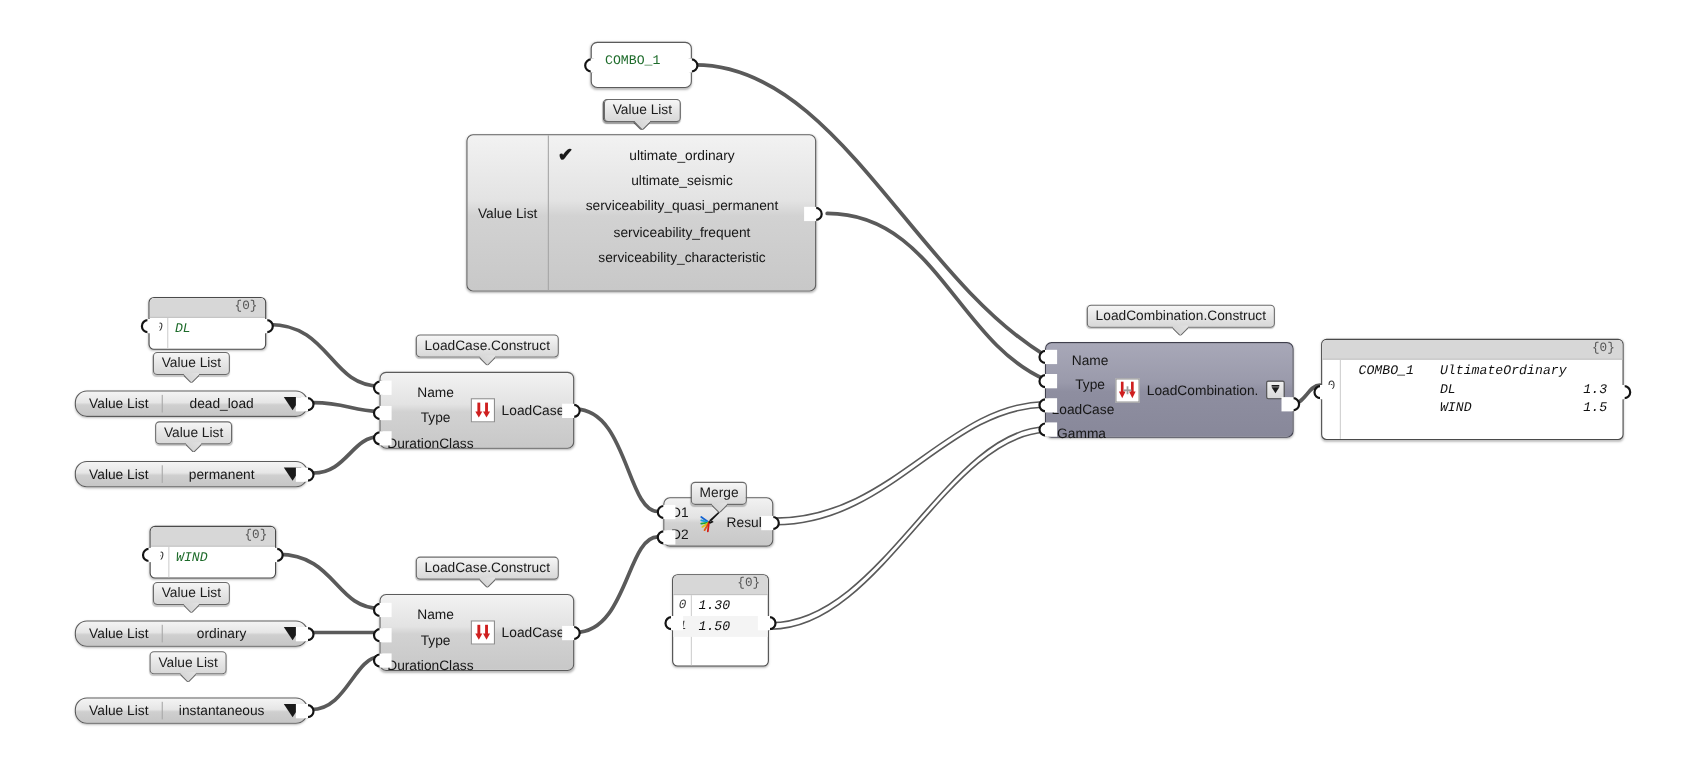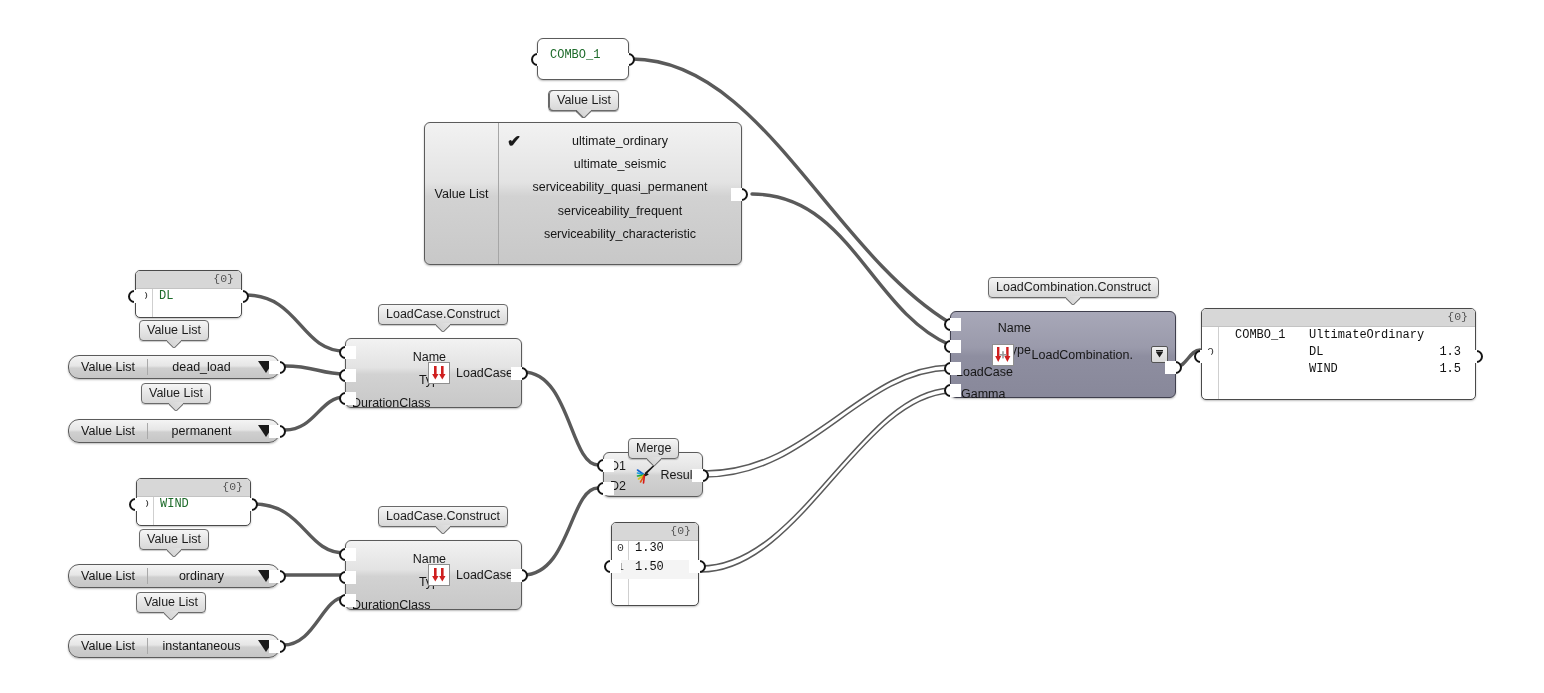--- a/index.html
+++ b/index.html
@@ -114,21 +114,21 @@
   .fn-row {
     font-size: 12.5px;
     color: #171717;
     line-height: 13px;
     height: 23px;
     display: flex;
     align-items: center;
     box-sizing: border-box;
   }
   .fn-row .lbl {
-    text-align: right;
+    text-align: center;
     padding-right: 6px;
     white-space: nowrap;
   }
   .fn-center {
     position: absolute;
     right: 8px;
     top: 50%;
     transform: translateY(-50%);
     display: flex;
     align-items: center;
@@ -187,23 +187,25 @@
     position: absolute;
     left: 0; top: 0; bottom: 0;
     width: 17px;
     border-right: 1px solid #cfcfcf;
     box-sizing: border-box;
   }
   .watch-row {
     position: relative;
     height: 19px;
     display: flex;
+    align-items: center;
     font-family: "Liberation Mono", "DejaVu Sans Mono", monospace;
     font-size: 12px;
     box-sizing: border-box;
+    font-style: italic;
   }
   .watch-row.alt { background: #f4f4f4; }
   .watch-row .idx {
     width: 17px;
     text-align: center;
     color: #3a3a3a;
     flex: 0 0 auto;
     font-size: 11.5px;
   }
   .watch-row .val {
@@ -601,21 +603,21 @@
         <div class="fn-row" style="height:22px;">
             <span class="lbl" style="width:80px;">Type</span>
           </div>
         <div class="fn-row" style="height:22px;">
             <span class="lbl" style="width:80px;text-align:left;padding-left:5px;">LoadCase</span>
           </div>
         <div class="fn-row" style="height:22px;">
             <span class="lbl" style="width:80px;text-align:left;padding-left:10px;">Gamma</span>
           </div>
       </div>
-      <div class="fn-center" style="right:7px; gap:18px;">
+      <div class="fn-center" style="right:7px; gap:7px;">
         <span class="icon-box">
           <svg width="20" height="20" viewBox="0 0 20 20">
             <g fill="#cf1f1f">
               <rect x="4" y="2" width="2.4" height="10"></rect>
               <polygon points="2.2,11 8.2,11 5.2,17"></polygon>
               <rect x="13.2" y="2" width="2.4" height="10"></rect>
               <polygon points="11.4,11 17.4,11 14.4,17"></polygon>
             </g>
             <g fill="#9a9a9a">
               <rect x="9.2" y="6.2" width="1.6" height="7.2"></rect>

